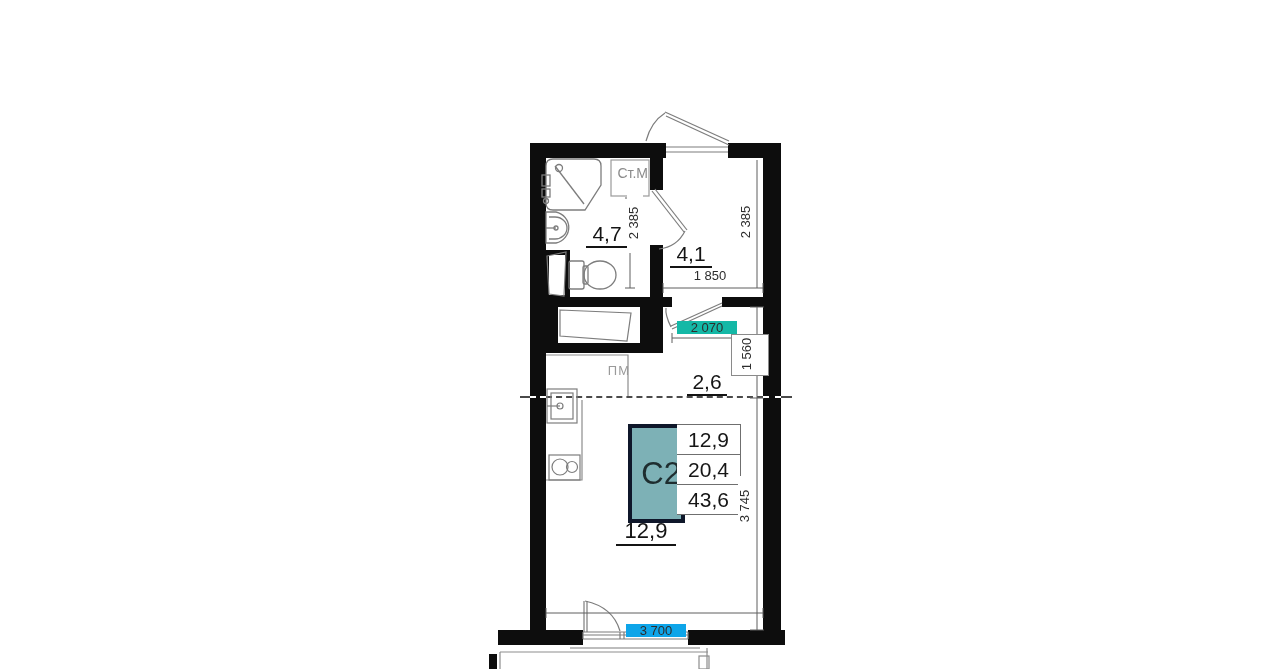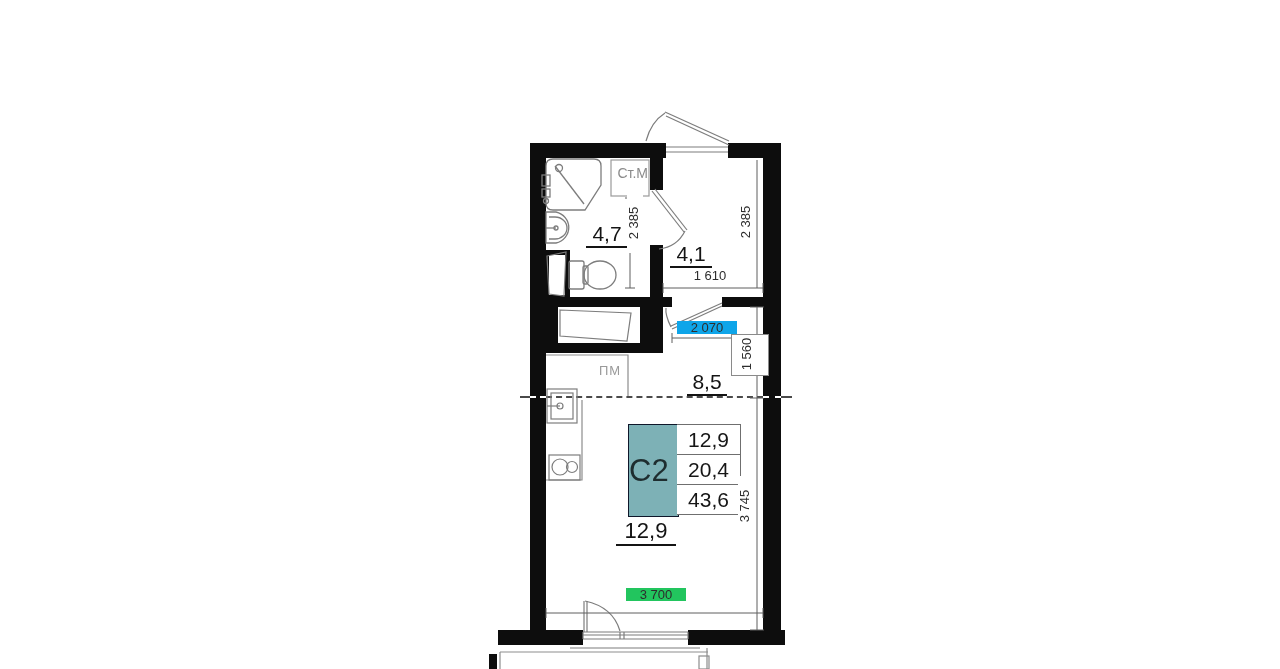--- a/index.html
+++ b/index.html
@@ -10,28 +10,28 @@
   .wall{position:absolute;background:#0d0d0d;}
   .txt{position:absolute;line-height:1;white-space:nowrap;}
   .area{
     font-size:21px;color:#141414;text-align:center;
     border-bottom:2px solid #141414;padding-bottom:2px;font-weight:500;
   }
   .area-big{font-size:22px;}
   .dim{font-size:13px;color:#2d2d2d;text-align:center;}
   .rot{transform:rotate(-90deg);transform-origin:center center;background:#fff;}
   .small-gray{font-size:14px;color:#8a8a8a;text-align:right;}
-  .pm{font-size:13px;color:#9a9a9a;text-align:center;letter-spacing:1px;}
+  .pm{font-size:13px;color:#9a9a9a;text-align:right;letter-spacing:1px;}
   .dash-gray{position:absolute;height:0;border-top:2px dashed #4a4a4a;}
   .dash-white{position:absolute;height:0;border-top:2px dashed #ffffff;z-index:6;}
   .duct{position:absolute;background:#fff;border:5px solid #0d0d0d;}
   svg.linework{position:absolute;left:0;top:0;z-index:5;}
   
-  .unit-box{position:absolute;display:flex;align-items:center;justify-content:flex-start;
-    font-size:31px;font-weight:500;color:#1e2d2f;border:1px solid #0f172a;z-index:7;}
+  .unit-box{position:absolute;display:flex;align-items:center;justify-content:flex-end;
+    font-size:31px;font-weight:500;color:#1e2d2f;border:4px solid #0f172a;z-index:7;}
   .val-col{position:absolute;display:flex;flex-direction:column;z-index:7;background:#fff;}
   .val-cell{flex:1;display:flex;align-items:center;justify-content:center;
     font-size:21px;color:#161616;border:1px solid #6f6f6f;border-left:none;}
   .val-cell + .val-cell{border-top:none;}
   .box1560{position:absolute;background:#fff;border:1px solid #8a8a8a;z-index:6;}
 </style>
 </head>
 <body>
 
 <div id="stage">
@@ -177,26 +177,26 @@
     <span>С2</span>
   </div>
   <div class="val-col" style="left:677px;top:424px;width:64px;height:91px;">
     <div class="val-cell">12,9</div>
     <div class="val-cell">20,4</div>
     <div class="val-cell">43,6</div>
   </div>
 
   <div class="txt area" style="left:586px;top:223px;width:42px;z-index:8;">4,7</div>
   <div class="txt area" style="left:670px;top:243px;width:42px;z-index:8;">4,1</div>
-  <div class="txt area" style="left:687px;top:371px;width:40px;z-index:8;">8,5</div>
+  <div class="txt area" style="left:687px;top:371px;width:40px;z-index:8;">2,6</div>
   <div class="txt area area-big" style="left:616px;top:520px;width:60px;z-index:8;">12,9</div>
 
-  <div class="txt dim" style="left:680px;top:269px;width:60px;z-index:8;background:#fff;">1 610</div>
-  <div class="txt dim" style="left:677px;top:321px;width:60px;z-index:8;background:#0ea5e9;">2 070</div>
-  <div class="txt dim" style="left:626px;top:588px;width:60px;z-index:8;background:#22c55e;">3 700</div>
+  <div class="txt dim" style="left:680px;top:269px;width:60px;z-index:8;background:#fff;">1 850</div>
+  <div class="txt dim" style="left:677px;top:321px;width:60px;z-index:8;background:#14b8a6;">2 070</div>
+  <div class="txt dim" style="left:626px;top:624px;width:60px;z-index:8;background:#0ea5e9;">3 700</div>
   <div class="txt dim rot" style="left:605px;top:215px;width:60px;height:16px;z-index:8;">2 385</div>
   <div class="txt dim rot" style="left:717px;top:214px;width:60px;height:16px;z-index:8;">2 385</div>
   <div class="box1560" style="left:731px;top:334px;width:36px;height:40px;"></div>
   <div class="txt dim rot" style="left:718px;top:346px;width:60px;height:16px;z-index:8;background:transparent;">1 560</div>
   <div class="txt dim rot" style="left:716px;top:498px;width:60px;height:16px;z-index:8;">3 745</div>
 
   <div class="txt small-gray" style="left:612px;top:166px;width:36px;z-index:8;">Ст.М</div>
   <div class="txt pm" style="left:590px;top:364px;width:40px;z-index:8;">ПМ</div>
 
 </div>

